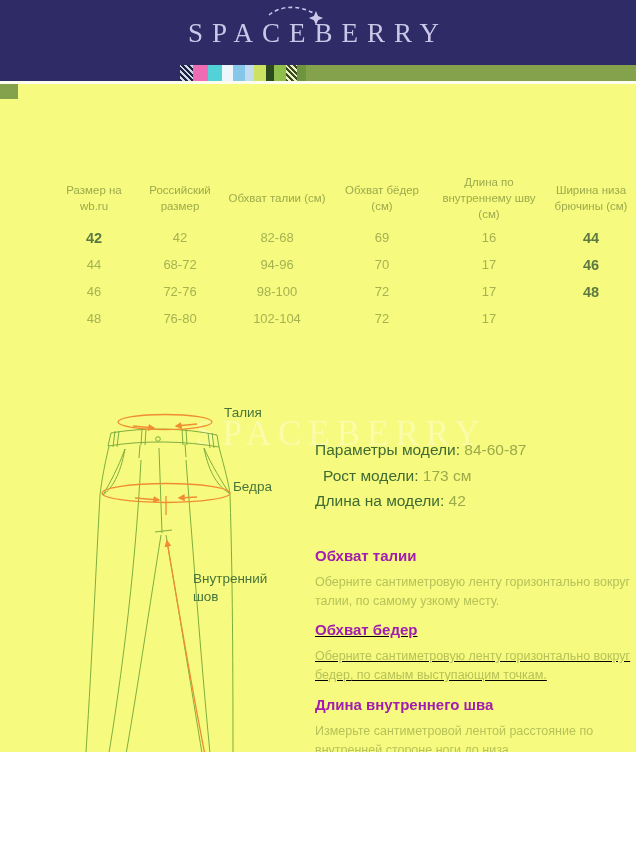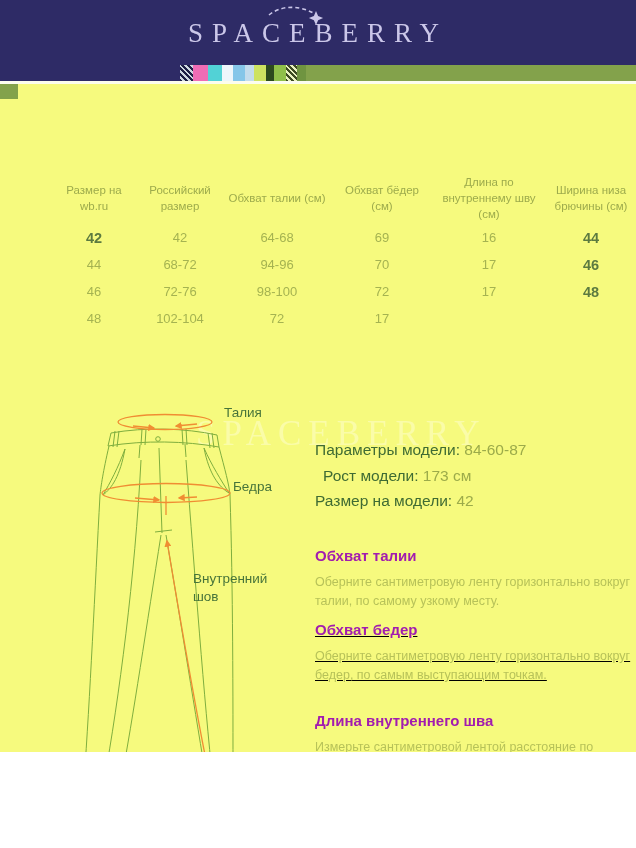--- a/index.html
+++ b/index.html
@@ -60,21 +60,21 @@
   .lbl-waist{left:224px;top:404px;}
   .lbl-hips{left:233px;top:478px;}
   .lbl-inseam{left:193px;top:570px;width:100px;}
   .lbl-hem{left:86px;top:806px;}
   
   .param-line{position:absolute;left:315px;z-index:2;font-size:15.5px;white-space:nowrap;}
   .param-line .lab{color:#3f6b33;}
   .param-line .val{color:#9cab4a;}
   .p1{top:441px;} .p2{top:467px;margin-left:8px;} .p3{top:492px;}
   .guide{position:absolute;left:315px;width:316px;z-index:2;}
-  .gd1{top:543px;} .gd2{top:617px;text-decoration:underline;} .gd3{top:708px;}
+  .gd1{top:543px;} .gd2{top:617px;text-decoration:underline;} .gd3{top:692px;}
   .guide h3{margin:4px 0 9px 0;font-size:15px;font-weight:700;color:#a21caf;}
   .guide p{margin:0;font-size:12.5px;line-height:1.55;color:#b7c259;}
 </style>
 </head>
 <body>
 
 <div class="page">
 
   <div class="hdr-main"></div>
   <div class="hdr-left-ext"></div>
@@ -108,40 +108,41 @@
   <div class="size-table">
     <div class="th">Размер на wb.ru</div>
     <div class="th">Российский размер</div>
     <div class="th">Обхват талии (см)</div>
     <div class="th">Обхват бёдер (см)</div>
     <div class="th">Длина по внутреннему шву (см)</div>
     <div class="th">Ширина низа брючины (см)</div>
 
     <div class="td first">42</div>
     <div class="td">42</div>
-    <div class="td">64-68</div>
+    <div class="td">82-68</div>
     <div class="td">69</div>
     <div class="td">16</div>
 
     <div class="td first">44</div>
     <div class="td">44</div>
     <div class="td">68-72</div>
     <div class="td">94-96</div>
     <div class="td">70</div>
     <div class="td">17</div>
 
     <div class="td first">46</div>
     <div class="td">46</div>
     <div class="td">72-76</div>
     <div class="td">98-100</div>
     <div class="td">72</div>
     <div class="td">17</div>
 
     <div class="td first">48</div>
     <div class="td">48</div>
+    <div class="td">76-80</div>
     <div class="td">102-104</div>
     <div class="td">72</div>
     <div class="td">17</div>
   </div>
 
   <div class="watermark">SPACEBERRY</div>
 
   <svg class="pants-svg" width="200" height="415" viewBox="0 0 200 415">
     <defs>
       <marker id="ah" viewBox="0 0 10 10" refX="8" refY="5" markerWidth="5.5" markerHeight="5.5" orient="auto-start-reverse">
@@ -202,21 +203,21 @@
 
   <div class="param-line p1">
     <span class="lab">Параметры модели:</span>
     <span class="val">84-60-87</span>
   </div>
   <div class="param-line p2">
     <span class="lab">Рост модели:</span>
     <span class="val">173 см</span>
   </div>
   <div class="param-line p3">
-    <span class="lab">Размер на модели:</span>
+    <span class="lab">Длина на модели:</span>
     <span class="val">42</span>
   </div>
 
   <div class="guide gd1">
     <h3>Обхват талии</h3>
     <p>Оберните сантиметровую ленту горизонтально вокруг талии, по самому узкому месту.</p>
   </div>
   <div class="guide gd2">
     <h3>Обхват бедер</h3>
     <p>Оберните сантиметровую ленту горизонтально вокруг бедер, по самым выступающим точкам.</p>

